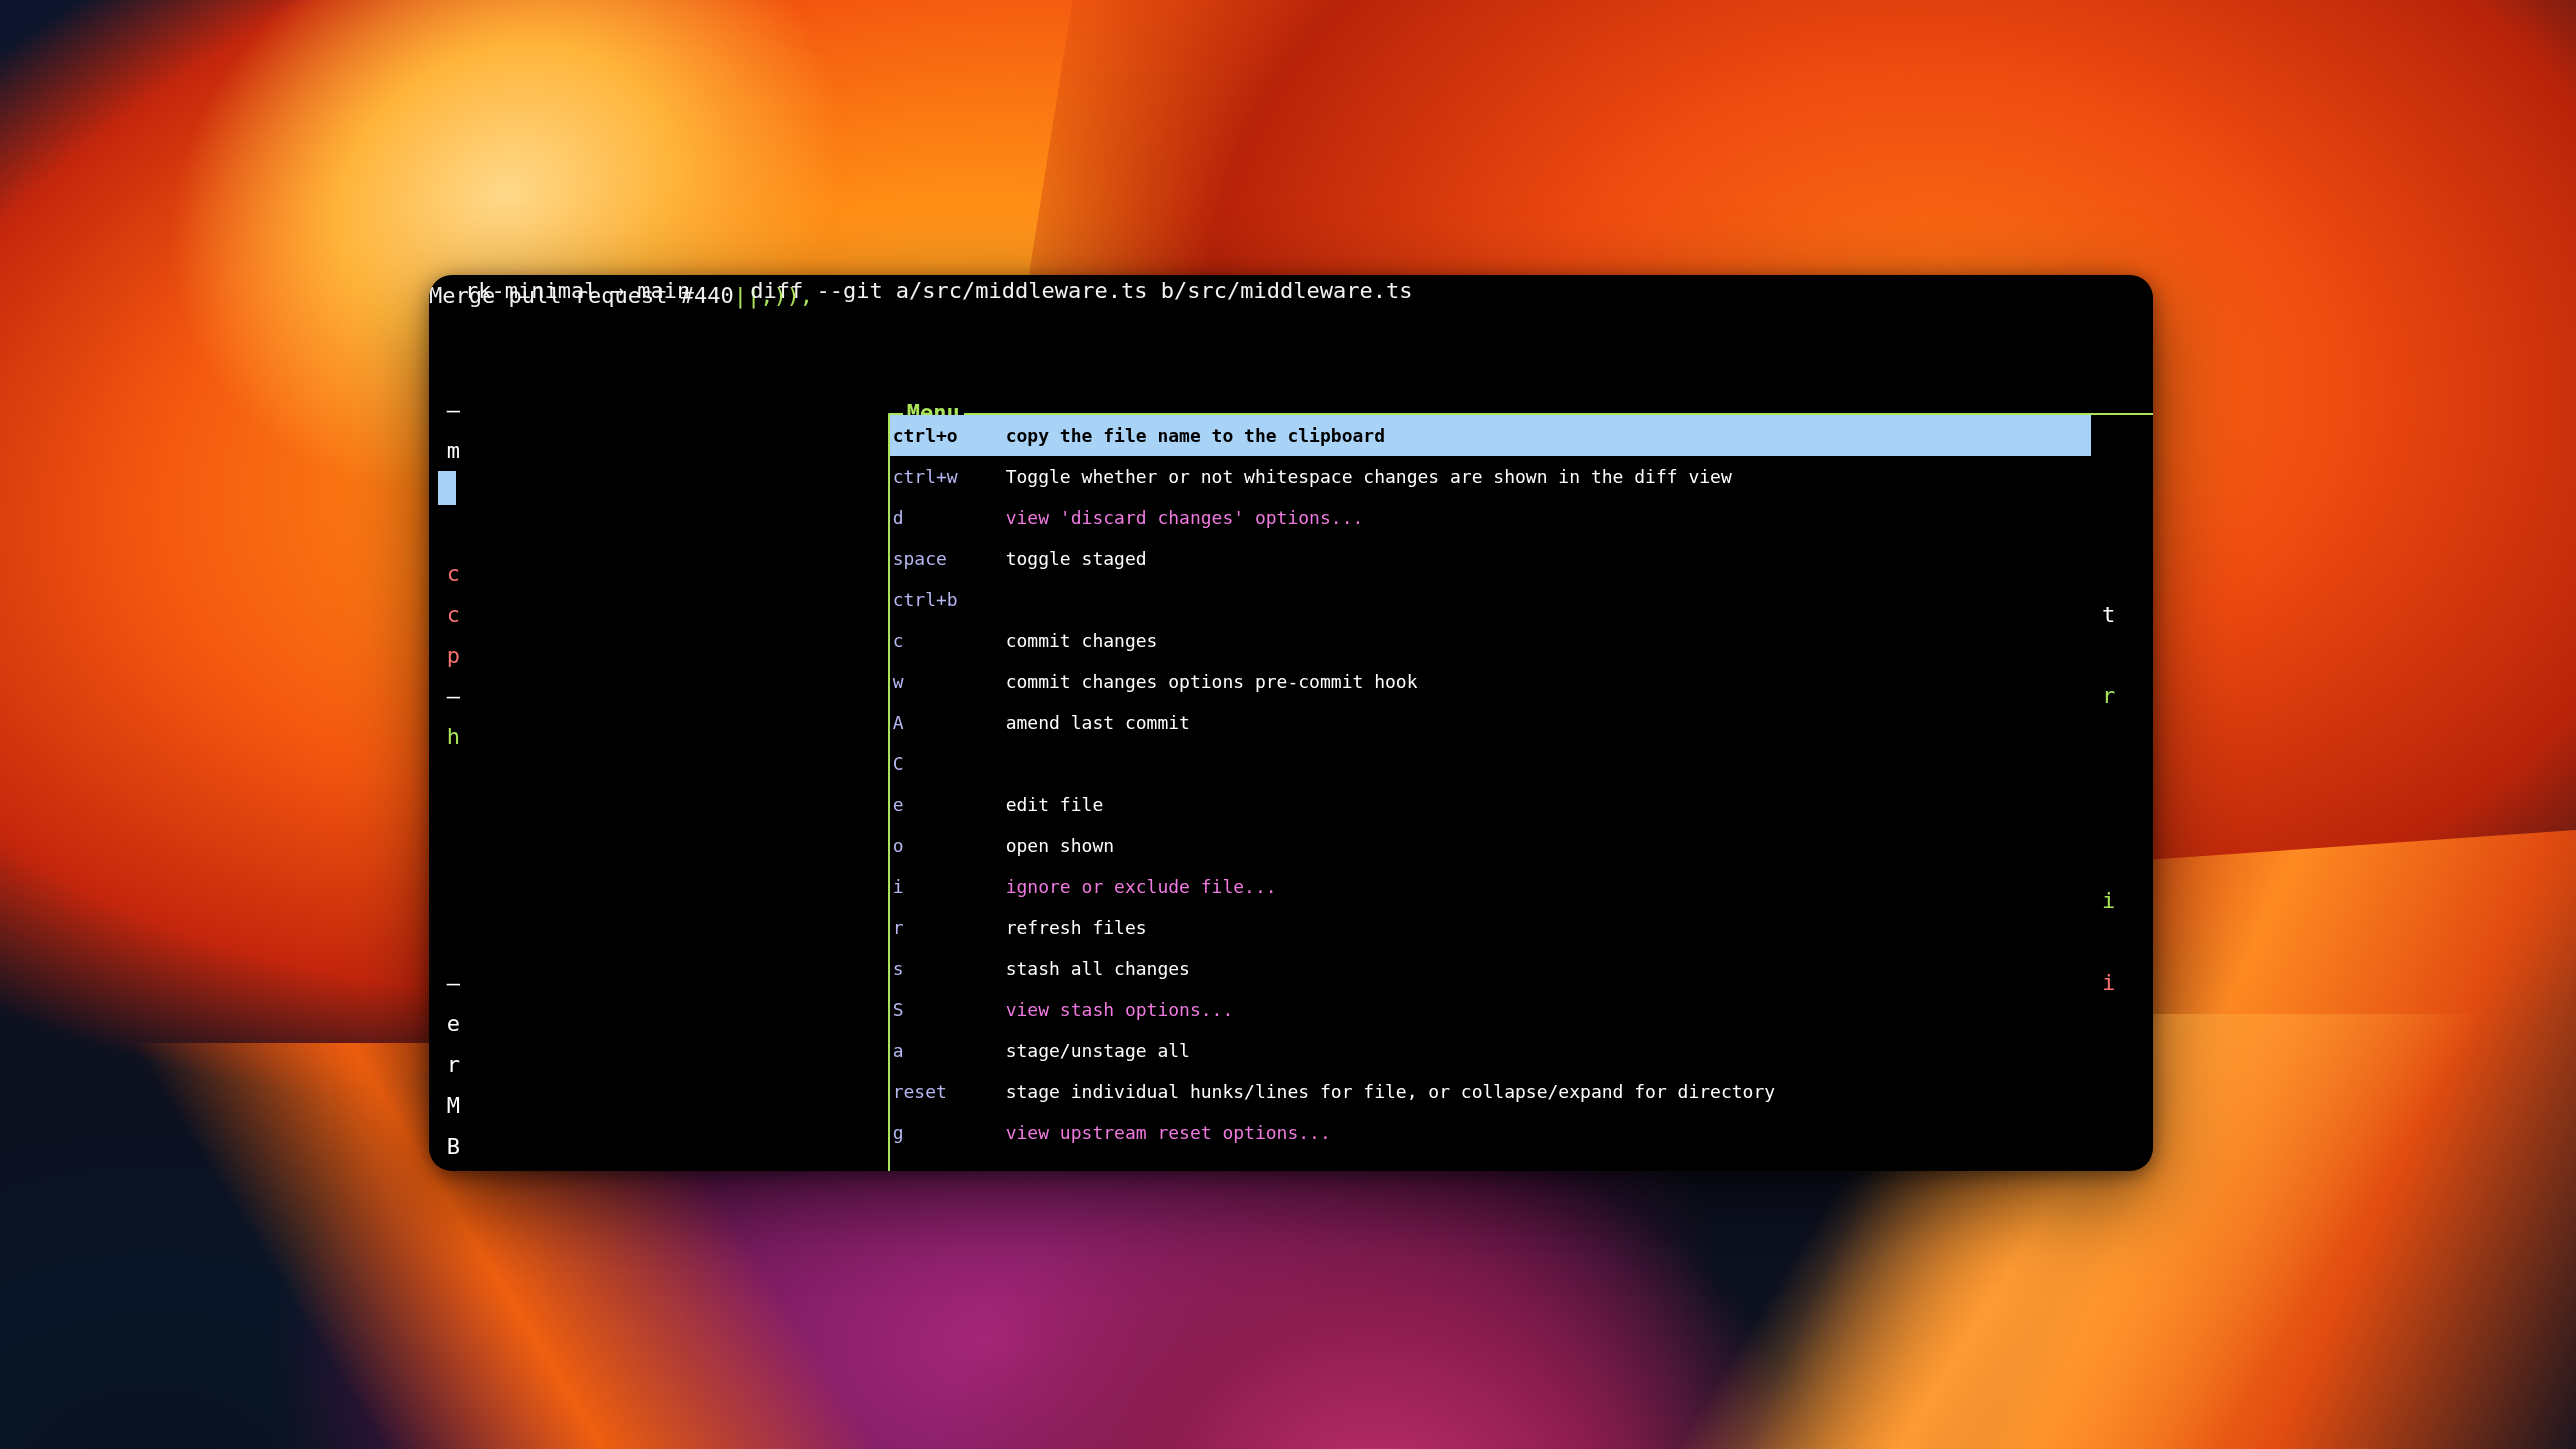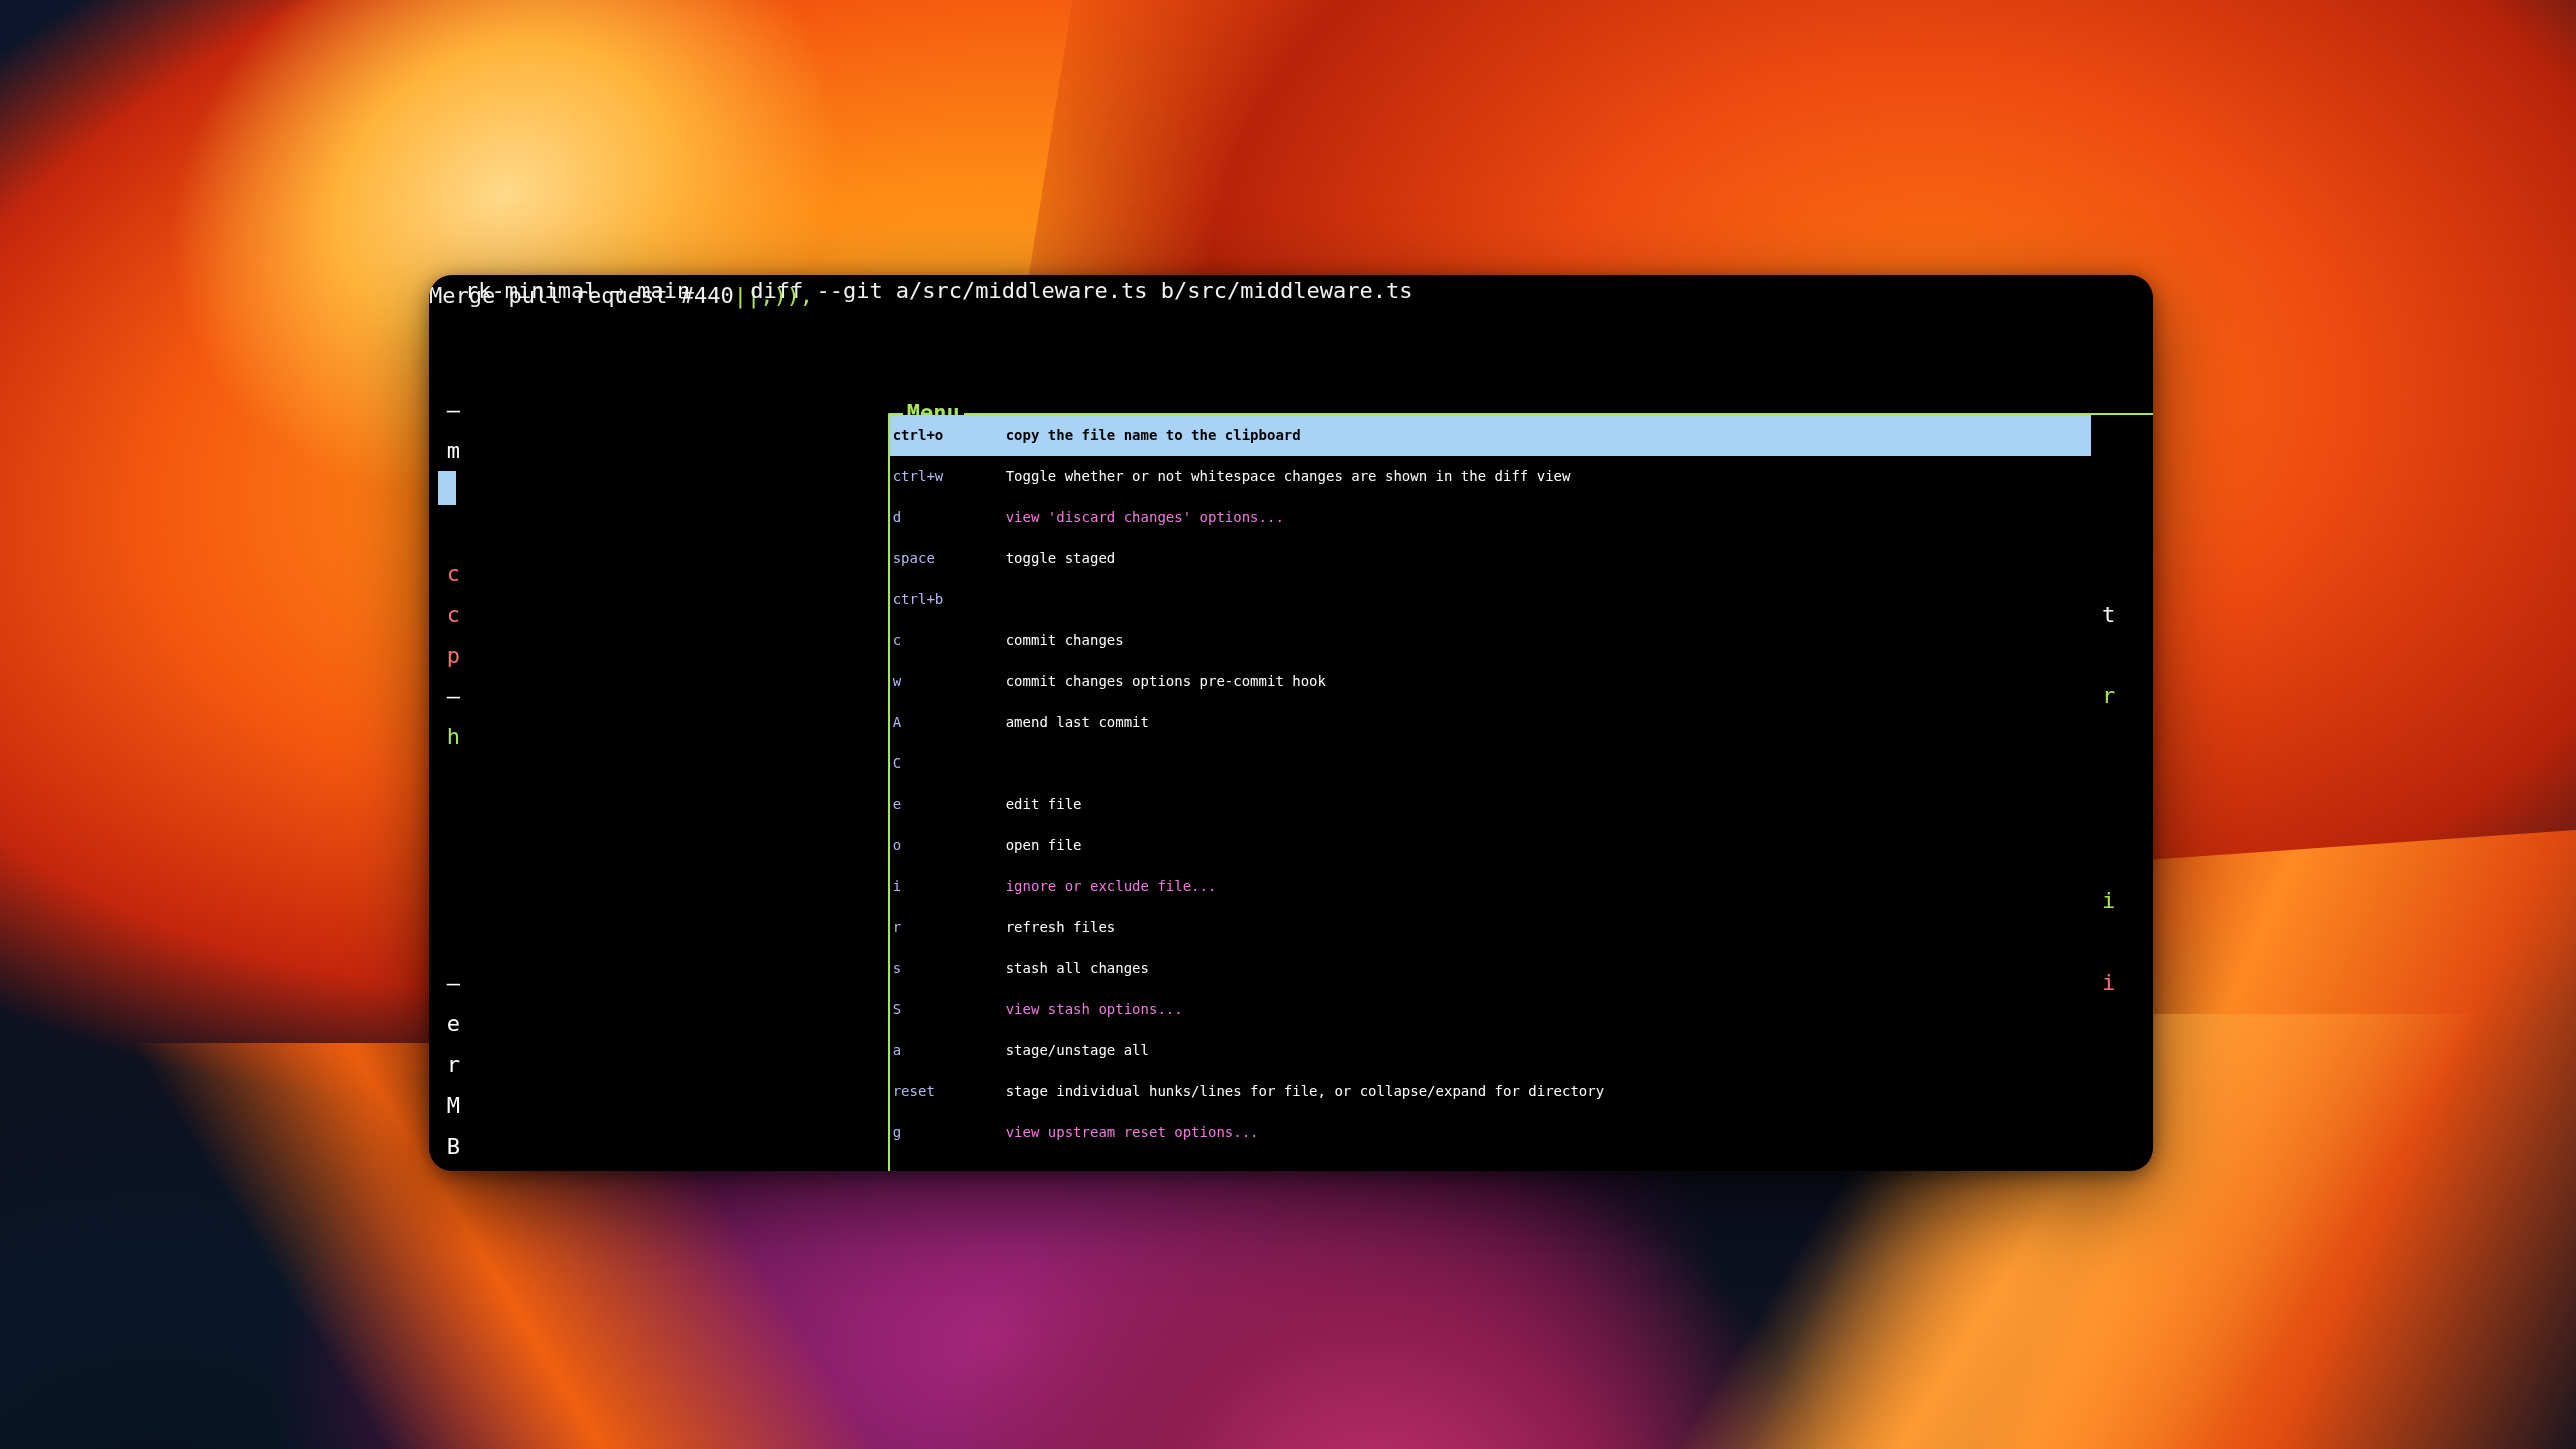--- a/index.html
+++ b/index.html
@@ -158,21 +158,21 @@
     position:absolute;
     left:2px; top:2px; right:2px; bottom:2px;
     overflow:hidden;
     padding-top:0px;
   }
   .menu-row{
     display:flex;
     align-items:baseline;
     height:41px;
     line-height:41px;
-    font-size:14px;
+    font-size:18px;
     white-space:pre;
     font-family:"DejaVu Sans Mono", monospace;
     padding-left:2.7px;
   }
   .menu-row .key{
     display:inline-block;
     width:113px;
     color:#b7b7f2;
     flex:0 0 113px;
   }
@@ -276,21 +276,21 @@
           <div class="menu-row selected"><span class="key">ctrl+o</span><span class="desc">copy the file name to the clipboard</span></div>
           <div class="menu-row"><span class="key">ctrl+w</span><span class="desc">Toggle whether or not whitespace changes are shown in the diff view</span></div>
           <div class="menu-row"><span class="key">d</span><span class="desc pink">view 'discard changes' options...</span></div>
           <div class="menu-row"><span class="key">space</span><span class="desc">toggle staged</span></div>
           <div class="menu-row"><span class="key">ctrl+b</span></div>
           <div class="menu-row"><span class="key">c</span><span class="desc">commit changes</span></div>
           <div class="menu-row"><span class="key">w</span><span class="desc">commit changes options pre-commit hook</span></div>
           <div class="menu-row"><span class="key">A</span><span class="desc">amend last commit</span></div>
           <div class="menu-row"><span class="key">C</span></div>
           <div class="menu-row"><span class="key">e</span><span class="desc">edit file</span></div>
-          <div class="menu-row"><span class="key">o</span><span class="desc">open file</span></div>
+          <div class="menu-row"><span class="key">o</span><span class="desc">open shown</span></div>
           <div class="menu-row"><span class="key">i</span><span class="desc pink">ignore or exclude file...</span></div>
           <div class="menu-row"><span class="key">r</span><span class="desc">refresh files</span></div>
           <div class="menu-row"><span class="key">s</span><span class="desc">stash all changes</span></div>
           <div class="menu-row"><span class="key">S</span><span class="desc pink">view stash options...</span></div>
           <div class="menu-row"><span class="key">a</span><span class="desc">stage/unstage all</span></div>
           <div class="menu-row"><span class="key">reset</span><span class="desc">stage individual hunks/lines for file, or collapse/expand for directory</span></div>
           <div class="menu-row"><span class="key">g</span><span class="desc pink">view upstream reset options...</span></div>
         </div>
 
       <div id="menu-scrollbar">

